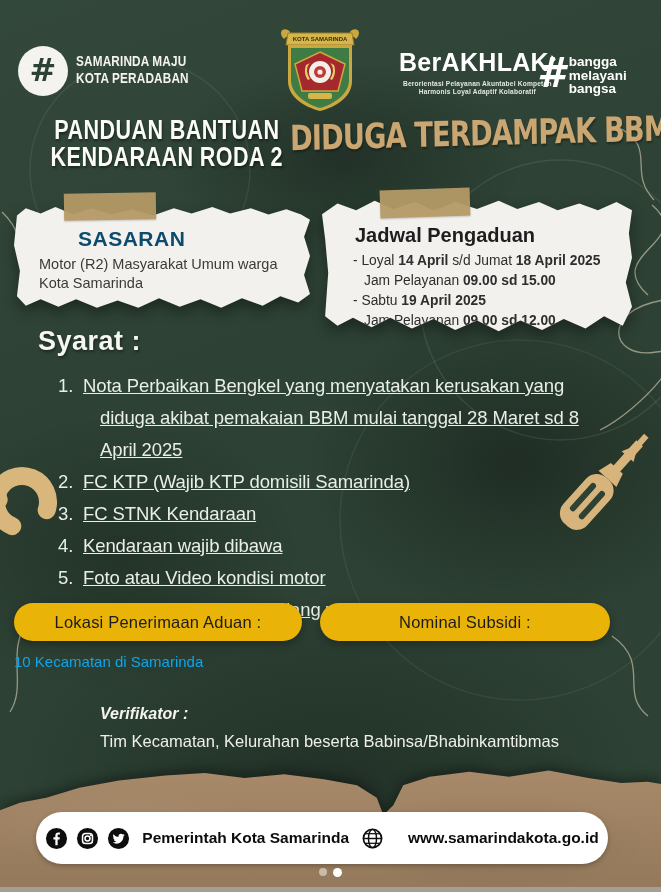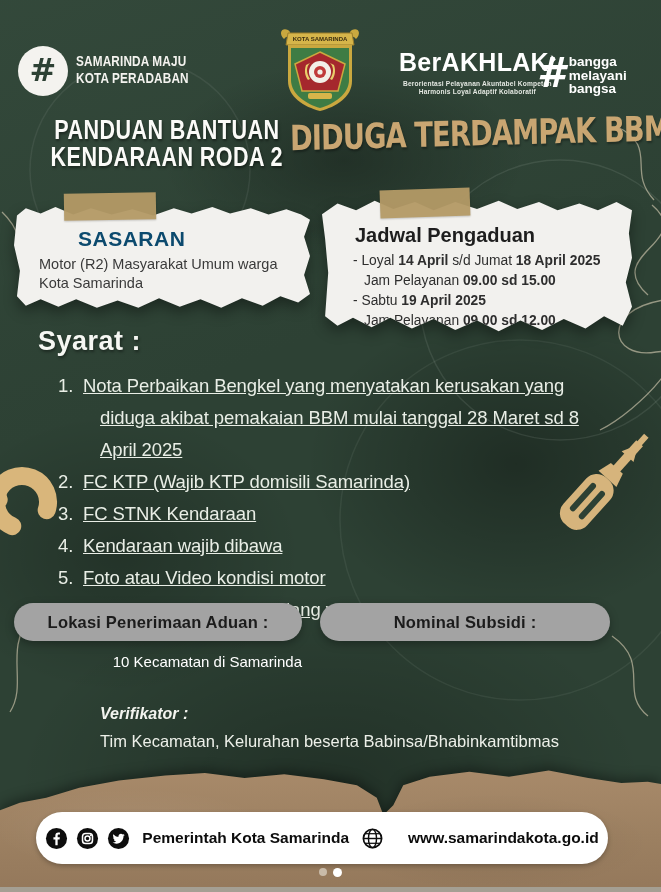--- a/index.html
+++ b/index.html
@@ -70,27 +70,27 @@
   .req-item{display:flex;}
   .req-item .num{width:25px;flex:0 0 auto;}
   .req-item .itext{flex:1;padding-left:17px;text-indent:-17px;text-decoration:underline;}
 
   
   .tool{position:absolute;pointer-events:none;}
   #wrench{left:-30px;top:450px;width:104px;height:104px;transform:rotate(12deg);}
   #screwdriver{left:536px;top:416px;width:132px;height:132px;}
 
   
-  .pill{position:absolute;height:38px;background:#a3a3a3;border-radius:20px;
+  .pill{position:absolute;height:38px;background:#eab308;border-radius:20px;
     display:flex;align-items:center;justify-content:center;
-    font-size:16.5px;font-weight:700;color:#1c1c1c;letter-spacing:.2px;
+    font-size:16.5px;font-weight:400;color:#1c1c1c;letter-spacing:.2px;
     filter:drop-shadow(0 3px 4px rgba(0,0,0,.3));}
   #pill-lokasi{left:14px;top:603px;width:288px;}
   #pill-nominal{left:320px;top:603px;width:290px;}
-  .pill-sub{position:absolute;color:#ffffff;font-size:15px;line-height:21px;text-align:right;}
+  .pill-sub{position:absolute;color:#0ea5e9;font-size:15px;line-height:21px;text-align:left;}
   #sub-lokasi{left:14px;top:651px;width:288px;}
   #sub-nominal{left:312px;top:645px;width:306px;}
 
   
   .verif-h{position:absolute;left:100px;top:705px;color:#f3f4ef;font-size:16px;font-weight:800;font-style:italic;}
   .verif-b{position:absolute;left:100px;top:732px;color:#edf0e9;font-size:16.5px;}
 
   
   .cb-wrap{position:absolute;left:0;top:768px;width:661px;height:124px;
     filter:drop-shadow(0 -4px 6px rgba(0,0,0,.35));}

